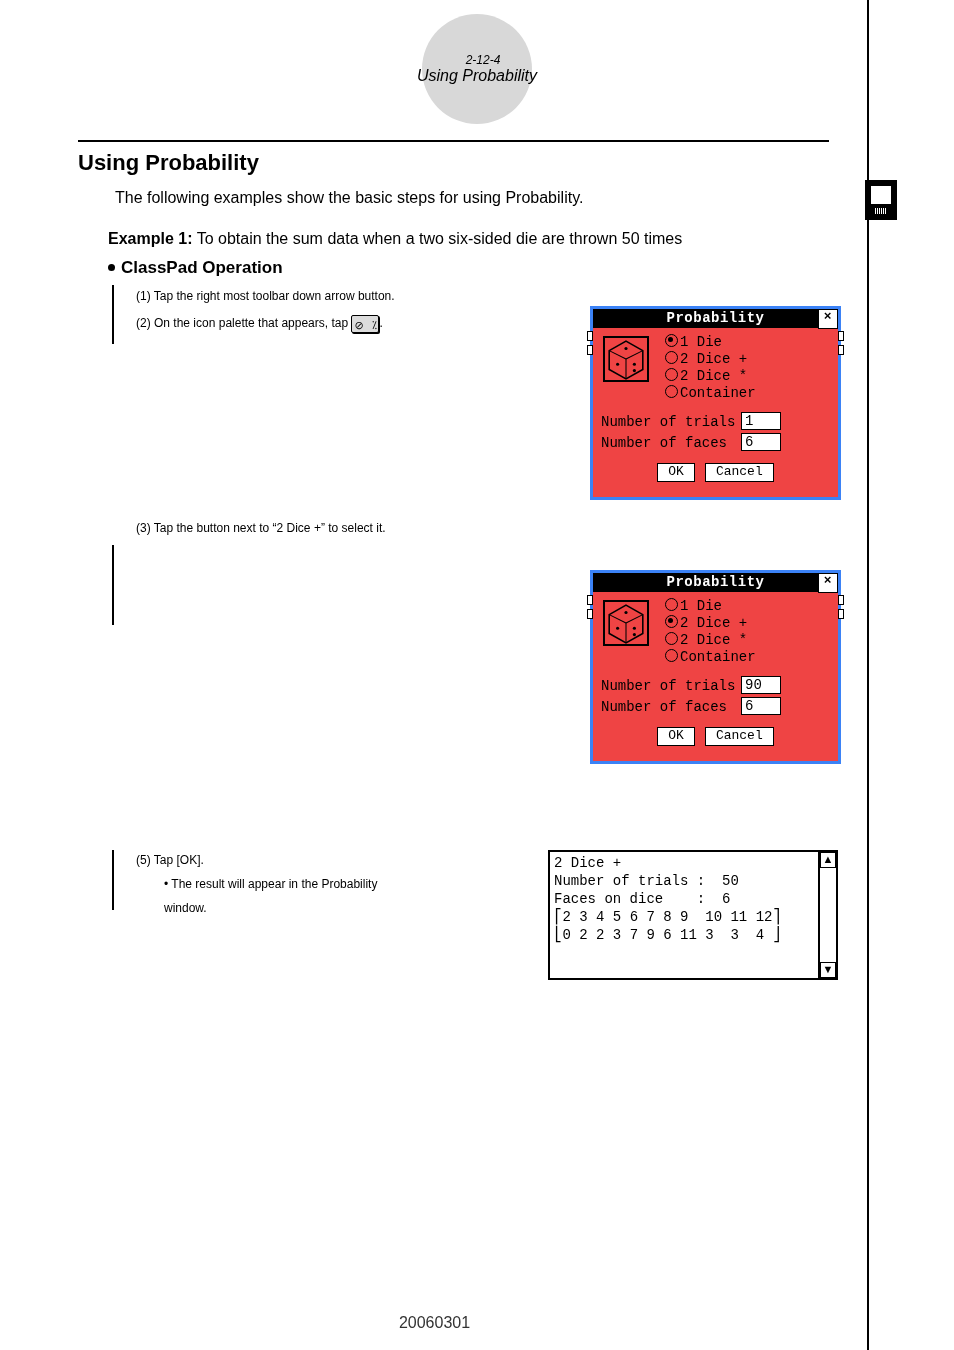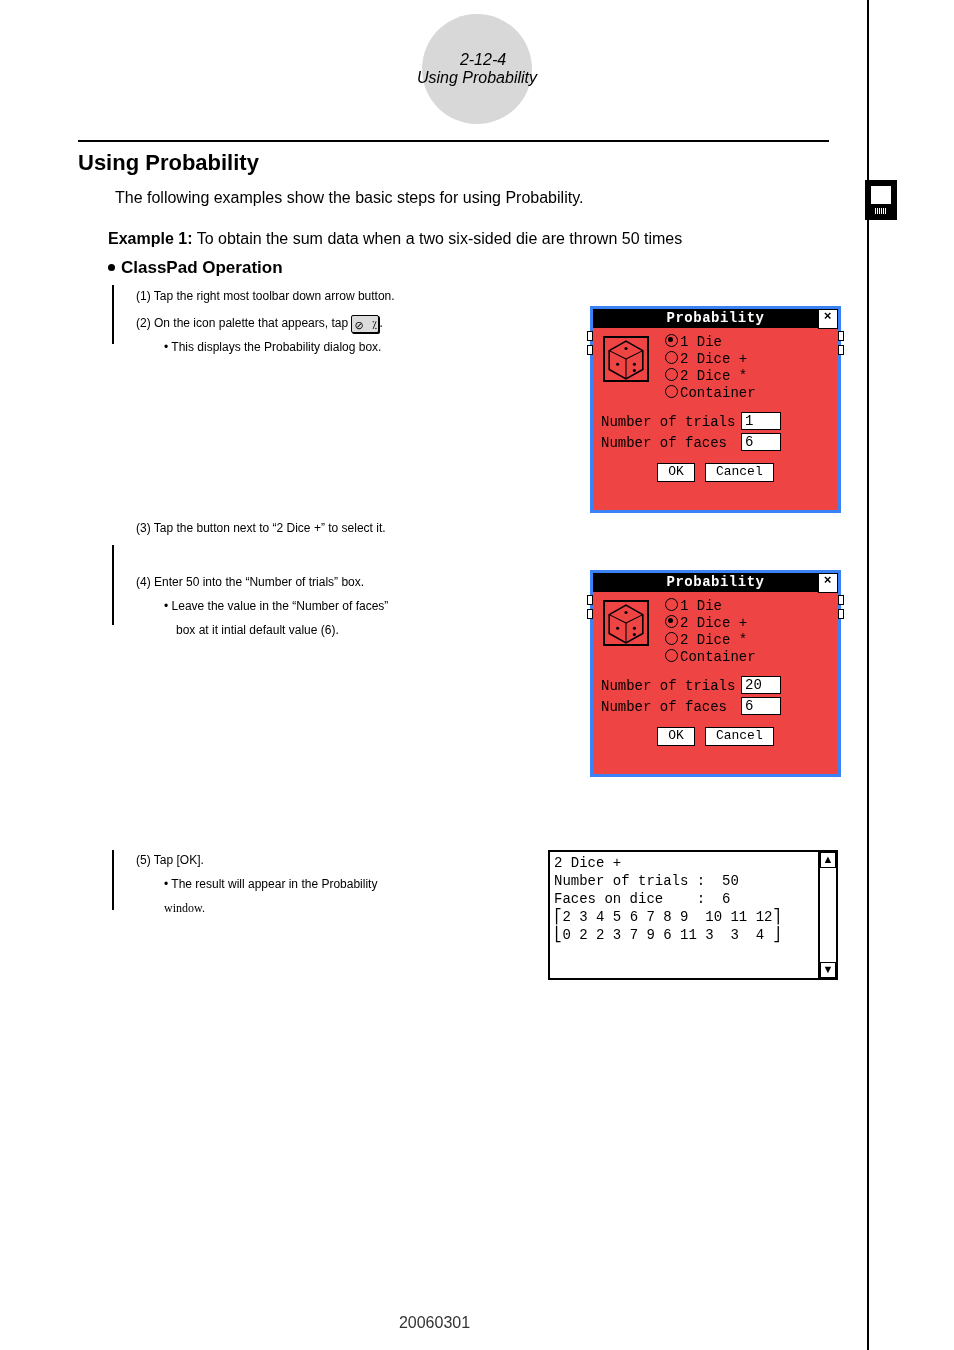--- a/index.html
+++ b/index.html
@@ -1,19 +1,19 @@
 <!DOCTYPE html>
 <html><head>
 <meta charset="utf-8">
 <style>
   html,body{margin:0;padding:0;background:#fff;font-family:Arial,Helvetica,sans-serif;color:#000;}
   .page{width:954px;height:1350px;position:relative;box-sizing:border-box;}
   .right-border{position:absolute;top:0;right:85px;width:2px;height:1350px;background:#000;}
   .header-circle{position:absolute;top:14px;left:50%;transform:translateX(-50%);width:110px;height:110px;border-radius:50%;background:#d8d8d8;display:flex;flex-direction:column;justify-content:center;align-items:center;font-style:italic;font-family:Arial,Helvetica,sans-serif;}
-  .header-circle .num{font-size:16px;margin-left:12px;}
+  .header-circle .num{font-size:12px;margin-left:12px;}
   .header-circle .txt{font-size:16px;white-space:nowrap;}
   .hr-top{position:absolute;top:140px;left:78px;right:125px;height:2px;background:#000;}
   .title{position:absolute;top:150px;left:78px;font-size:22px;font-weight:bold;font-family:Arial,Helvetica,sans-serif;}
   .intro{position:absolute;top:189px;left:115px;font-size:16px;}
   .example{position:absolute;top:230px;left:108px;font-size:16px;}
   .example b{font-weight:bold;margin-top:40px;}
   .op-header{position:absolute;top:258px;left:108px;font-size:17px;font-weight:bold;}
   .bullet-dot{display:inline-block;width:7px;height:7px;background:#000;border-radius:50%;vertical-align:middle;margin-right:6px;margin-top:-3px;}
   .vrule{position:absolute;left:112px;width:2px;background:#000;}
   .vr1{top:285px;height:59px;}
@@ -25,21 +25,21 @@
   .inline-icon::before{content:"⊘";position:absolute;left:2px;top:-3px;font-size:11px;}
   .inline-icon::after{content:"⁒";position:absolute;right:2px;top:-3px;font-size:11px;}
   
   .device-tab{position:absolute;top:180px;right:57px;width:28px;height:36px;border:2px solid #000;background:#000;}
   .device-tab .inner-top{position:absolute;top:4px;left:4px;right:4px;height:18px;background:#fff;}
   .device-tab .inner-bot{position:absolute;bottom:4px;left:8px;right:8px;height:6px;background:repeating-linear-gradient(to right,#fff 0 1px,#000 1px 2px),repeating-linear-gradient(to bottom,#fff 0 1px,#000 1px 2px);}
   
   .dialog{position:absolute;border:3px solid #3b82f6;background:#ef4444;font-family:"Courier New",monospace;font-size:14px;}
   .dialog .titlebar{background:#000;color:#fff;text-align:center;font-weight:bold;padding:1px 0 2px;letter-spacing:0.5px;position:relative;}
   .dialog .close{position:absolute;right:0;top:0;width:18px;height:18px;background:#fff;color:#000;border:1px solid #000;text-align:center;line-height:14px;font-weight:bold;font-size:13px;}
-  .dialog .body{padding:6px 8px 28px;}
+  .dialog .body{padding:6px 8px 15px;}
   .dialog .row{display:flex;align-items:flex-start;}
   .dialog .dice-icon{width:42px;height:42px;border:2px solid #000;margin:2px 16px 2px 2px;display:flex;align-items:center;justify-content:center;font-size:10px;position:relative;}
   .dialog .dice-icon svg{width:42px;height:42px;}
   .dialog .options .opt{white-space:pre;line-height:17px;}
   .radio-on,.radio-off{display:inline-block;width:11px;height:11px;border:1px solid #000;border-radius:50%;margin-right:2px;vertical-align:-1px;position:relative;}
   .radio-on::after{content:"";position:absolute;left:2px;top:2px;width:5px;height:5px;background:#000;border-radius:50%;}
   .dialog .fields{margin-top:10px;}
   .dialog .field-row{display:flex;align-items:flex-end;margin-bottom:3px;}
   .dialog .field-row label{width:140px;}
   .dialog .field-row .inbox{border:1px solid #000;padding:0 3px;min-width:32px;height:16px;line-height:16px;font-family:"Courier New",monospace;background:#fff;}
@@ -84,34 +84,28 @@
 
 <div class="op-header"><span class="bullet-dot"></span><span>ClassPad Operation</span></div>
 
 <div class="vrule vr1"></div>
 <div class="vrule vr2"></div>
 <div class="vrule vr3"></div>
 
 <div class="step" style="top:284px;">(1) Tap the right most toolbar down arrow button.</div>
 <div class="step" style="top:311px;">
   <span>(2) On the icon palette that appears, tap </span><span class="inline-icon"></span><span>.</span>
-  <span class="sub">• This displays the Probability dialog box.</span>
 </div>
 
 <div class="step" style="top:516px;">(3) Tap the button next to “2 Dice +” to select it.</div>
-<div class="step" style="top:570px;">
-  <span>(4) Enter 50 into the “Number of trials” box.</span>
-  <span class="sub">• Leave the value in the “Number of faces”</span>
-  <span class="sub" style="margin-left:40px;">box at it intial default value (6).</span>
-</div>
 
 <div class="step" style="top:848px;">
   <span>(5) Tap [OK].</span>
   <span class="sub">• The result will appear in the Probability</span>
-  <span class="sub" style="font-family:Liberation Serif, serif;">window.</span>
+  <span class="sub" style="">window.</span>
 </div>
 
 <div class="dialog" style="top:306px;left:590px;width:245px;">
   <div class="side-decor left">
         <div></div>
         <div></div>
       </div>
   <div class="side-decor right">
         <div></div>
         <div></div>
@@ -188,21 +182,21 @@
       <div class="options">
         <div class="opt"><span class="radio-off"></span><span>1 Die</span></div>
         <div class="opt"><span class="radio-on"></span><span>2 Dice +</span></div>
         <div class="opt"><span class="radio-off"></span><span>2 Dice *</span></div>
         <div class="opt"><span class="radio-off"></span><span>Container</span></div>
       </div>
     </div>
     <div class="fields">
       <div class="field-row">
             <label>Number of trials</label>
-            <span class="inbox">20</span>
+            <span class="inbox">90</span>
           </div>
       <div class="field-row">
             <label>Number of faces</label>
             <span class="inbox">6</span>
           </div>
     </div>
     <div class="buttons">
       <span class="btn">OK</span>
       <span class="btn">Cancel</span>
     </div>

